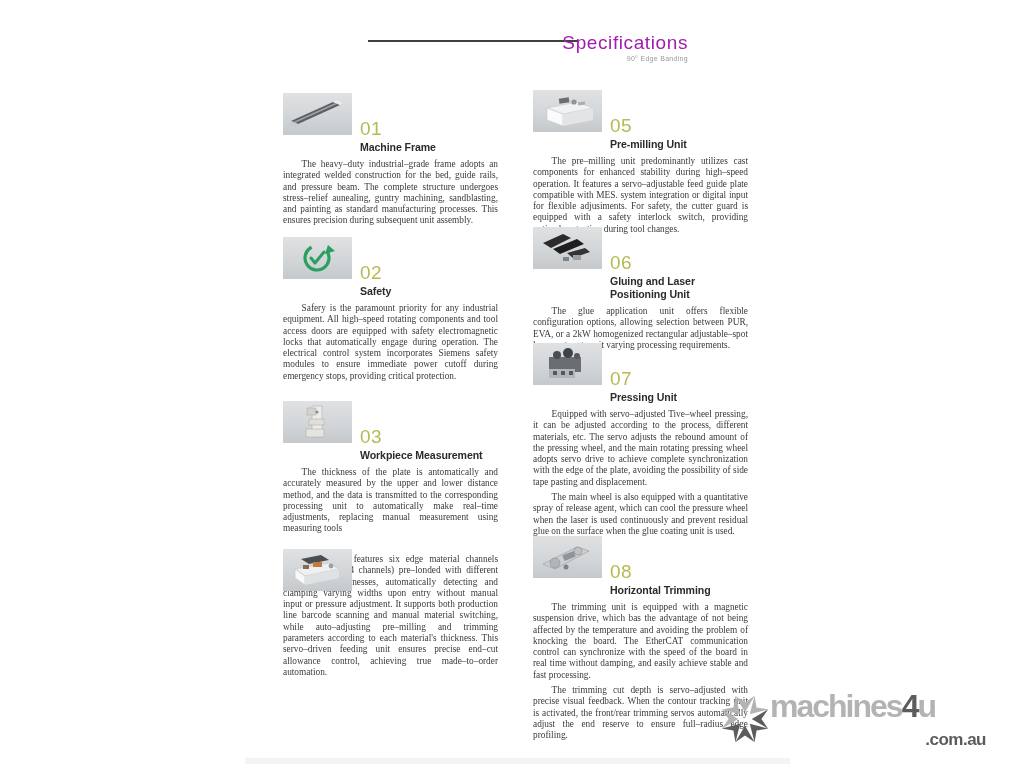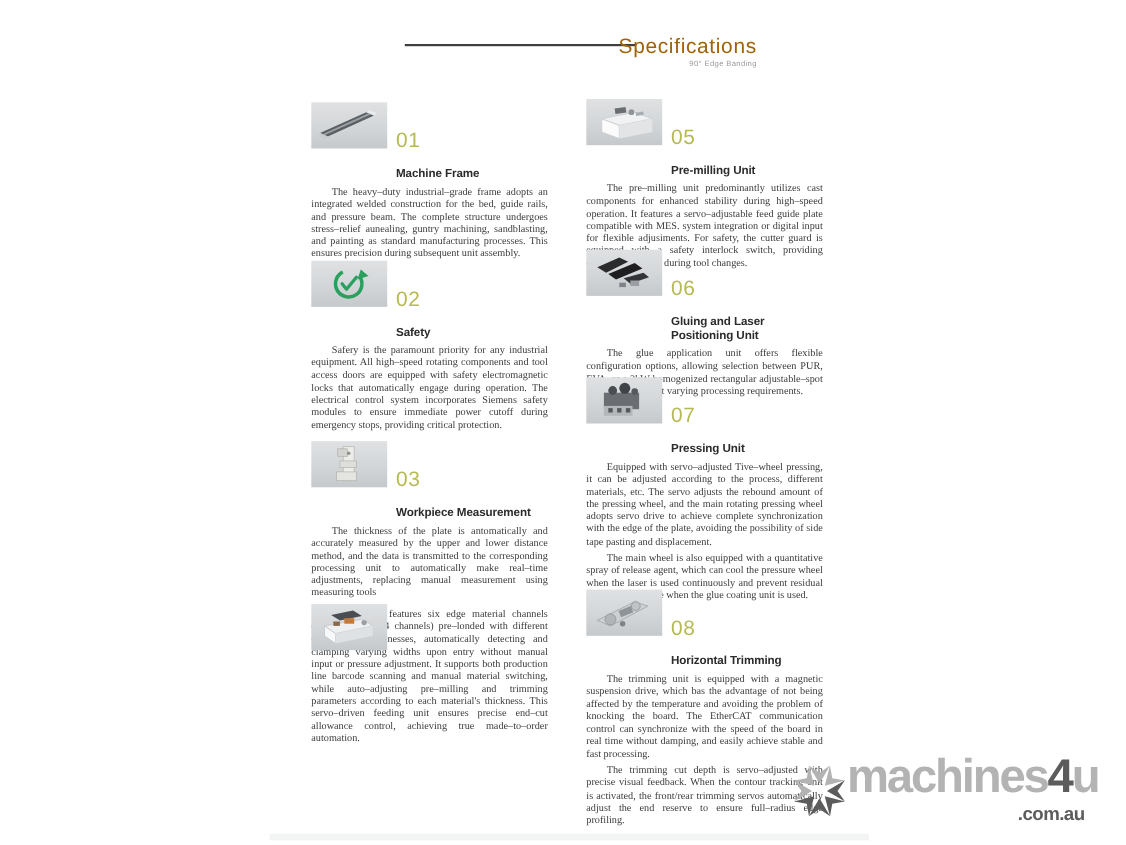--- a/index.html
+++ b/index.html
@@ -4,52 +4,52 @@
 <style>
   * { margin:0; padding:0; box-sizing:border-box; }
   html,body { width:1024px; height:768px; background:#ffffff; }
   body { font-family:"Liberation Sans","DejaVu Sans",sans-serif; position:relative; overflow:hidden; }
 
   .page { position:absolute; left:0; top:0; width:1024px; height:768px; background:#ffffff; }
 
   
   .hdr-line { position:absolute; left:368px; top:40px; width:210px; height:2px; background:#3f3f3f; }
   .hdr-title { position:absolute; left:520px; top:32px; width:168px; text-align:right;
-               font-size:19px; font-weight:400; color:#a16207; letter-spacing:0.6px; }
+               font-size:19px; font-weight:400; color:#a21caf; letter-spacing:0.6px; }
   .hdr-sub { position:absolute; left:520px; top:55px; width:168px; text-align:right;
              font-size:7px; color:#9a9a9a; letter-spacing:0.3px; }
 
   
   .col { position:absolute; top:88px; width:215px; height:660px; }
   .col-left  { left:283px; }
   .col-right { left:533px; }
 
   .spec { position:absolute; left:0; width:215px; }
   .thumb { position:absolute; left:0; top:0; width:69px; height:42px;
            background:linear-gradient(180deg,#dfe1e3 0%,#d3d6d8 55%,#c6c9cb 100%);
            overflow:hidden; }
   .thumb svg { width:100%; height:100%; display:block; }
   .head { margin-left:77px; min-height:44px; padding-top:1px; }
   .num { font-size:19px; line-height:20px; color:#b6ba52; letter-spacing:0.5px; font-weight:400;margin-top:25px; }
-  .title { font-size:10.6px; font-weight:700; color:#2b2b2b; margin-top:13px;
+  .title { font-size:10.6px; font-weight:700; color:#2b2b2b; margin-top:2px;
            letter-spacing:-0.1px; white-space:nowrap; line-height:13px; }
   .spec-06 .title { white-space:normal; max-width:102px; }
   .body { margin-top:5px; font-family:"Liberation Serif","DejaVu Serif",serif;
           font-size:9.3px; line-height:11.3px; text-align:justify; text-indent:2em;
           color:#3a3a3a; }
   .body + .body { margin-top:4px; }
 
   
   .spec-01 { top:5px; }   .spec-02 { top:149px; } .spec-03 { top:313px; } .spec-04 { top:461px; }
   .spec-05 { top:2px; }   .spec-06 { top:139px; } .spec-07 { top:255px; } .spec-08 { top:448px; }
 
   
   .logo { position:absolute; left:718px; top:686px; width:290px; height:72px; }
   .logo-icon { position:absolute; left:0; top:6px; width:54px; height:54px; }
-  .logo-text { position:absolute; left:52px; top:-4px; font-size:43px; font-weight:700;
+  .logo-text { position:absolute; left:52px; top:-4px; font-size:32px; font-weight:700;
                letter-spacing:-2px; line-height:48px; white-space:nowrap; }
   .lg-light { color:#b3b3b3; }
   .lg-dark  { color:#5c5c5c; }
   .logo-tld { position:absolute; right:22px; top:44px; font-size:17px; font-weight:700;
               color:#5c5c5c; letter-spacing:-0.5px;margin-left:11px; }
 
   .bottom-band { position:absolute; left:245px; top:758px; width:545px; height:6px; background:#f3f4f4; }
 </style>
 </head>
 <body>

